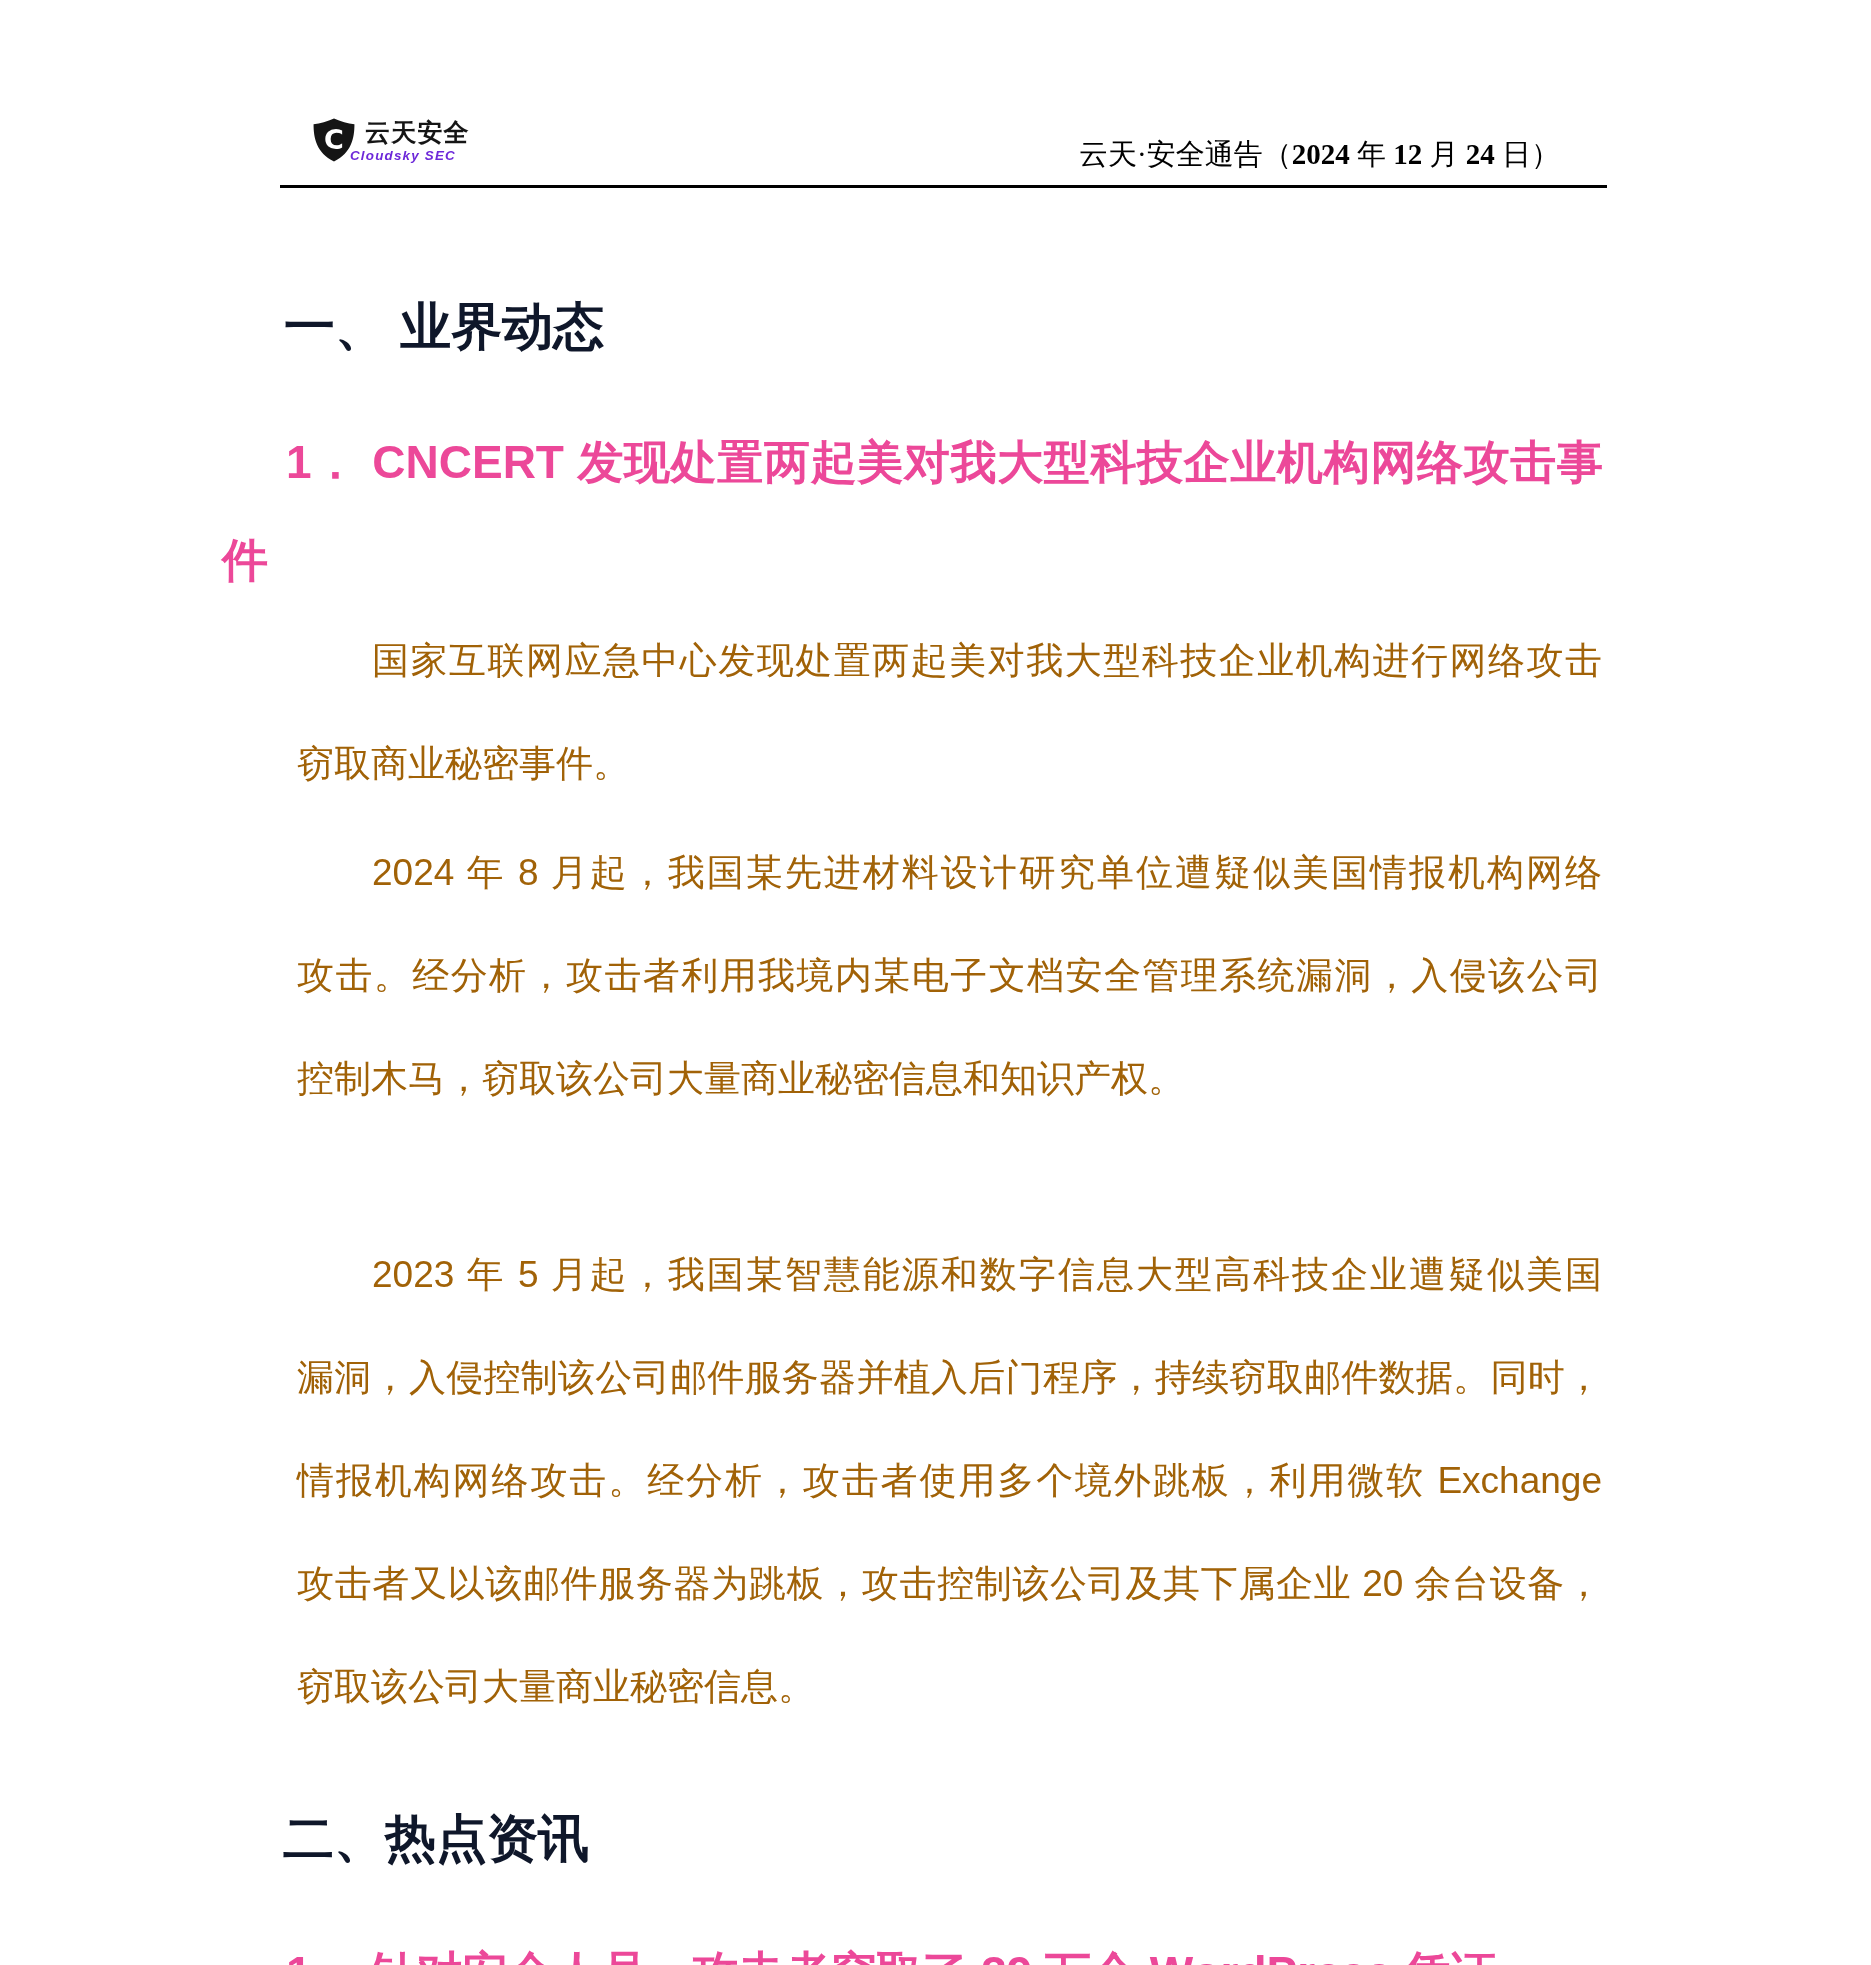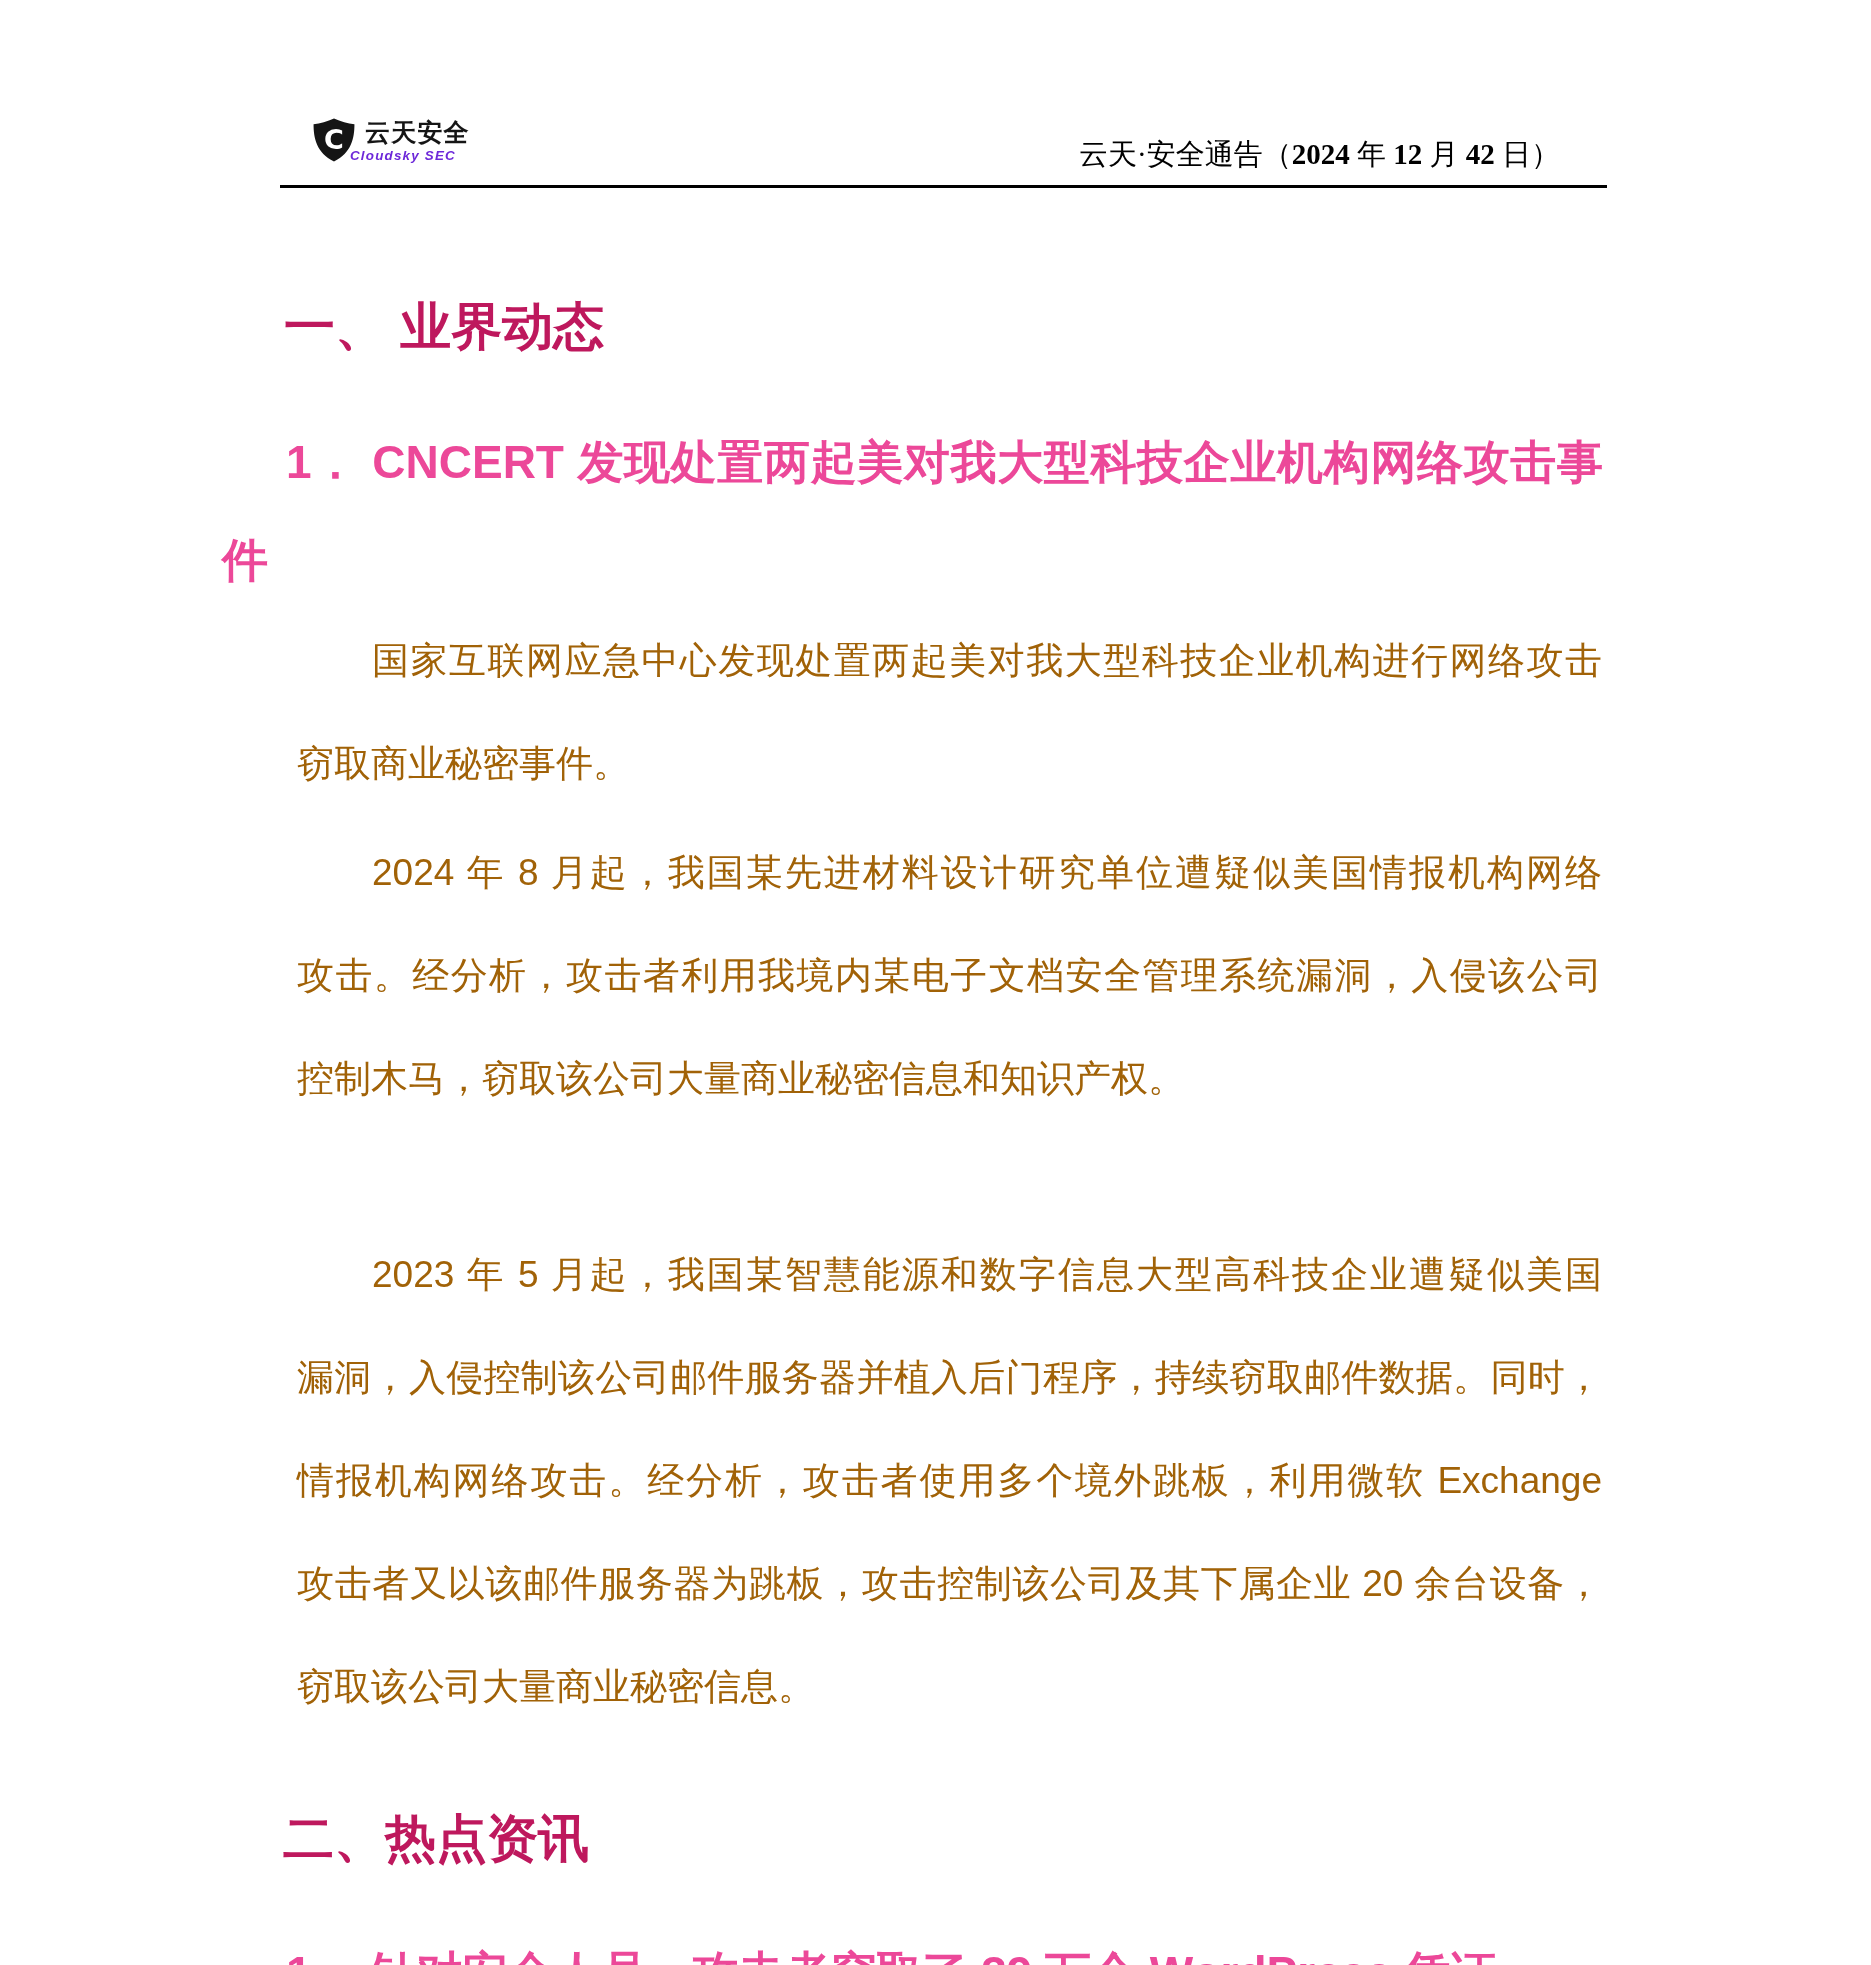--- a/index.html
+++ b/index.html
@@ -30,21 +30,21 @@
   }
   .doc-title .b { font-weight:bold; }
   .header-rule {
     position:absolute; left:280px; top:185px;
     width:1327px; height:2.8px; background:#000;
   }
 
   
   .h1 {
     position:absolute; left:284px;
-    font-size:51px; font-weight:bold; color:#be185d;
+    font-size:51px; font-weight:bold; color:#0f172a;
     line-height:1.08; white-space:nowrap;
   }
   .h2 {
     font-size:46px; font-weight:bold; color:#ec4899;
     line-height:1.25;
   }
   .h2-block { position:absolute; }
 
   
   .para { position:absolute; left:281px; width:1321px; }
@@ -62,21 +62,21 @@
 <div>
 
   <div>
     <svg class="logo-shield" viewBox="0 0 120 126">
       <path d="M60 4 C78 12 98 18 116 20 C116 58 108 98 60 122 C12 98 4 58 4 20 C22 18 42 12 60 4 Z" fill="#151515"></path>
       <text x="60" y="88" text-anchor="middle" font-family="DejaVu Sans, sans-serif" font-size="74" font-weight="bold" fill="#ffffff">C</text>
     </svg>
     <div class="logo-cn">云天安全</div>
     <div class="logo-en">Cloudsky SEC</div>
 
-    <div class="doc-title"><span>云天·安全通告（</span><span class="b">2024</span><span> 年 </span><span class="b">12</span><span> 月 </span><span class="b">42</span><span> 日）</span></div>
+    <div class="doc-title"><span>云天·安全通告（</span><span class="b">2024</span><span> 年 </span><span class="b">12</span><span> 月 </span><span class="b">24</span><span> 日）</span></div>
 
     <div class="header-rule"></div>
   </div>
 
   <div class="h1" style="top:299px;">一、 业界动态</div>
 
   <div class="h2-block" style="left:286px; top:434px; width:1317px;">
     <div class="h2 jl" style="white-space:nowrap;">1． CNCERT 发现处置两起美对我大型科技企业机构网络攻击事</div>
   </div>
   <div class="h2-block" style="left:222px; top:532px;">

